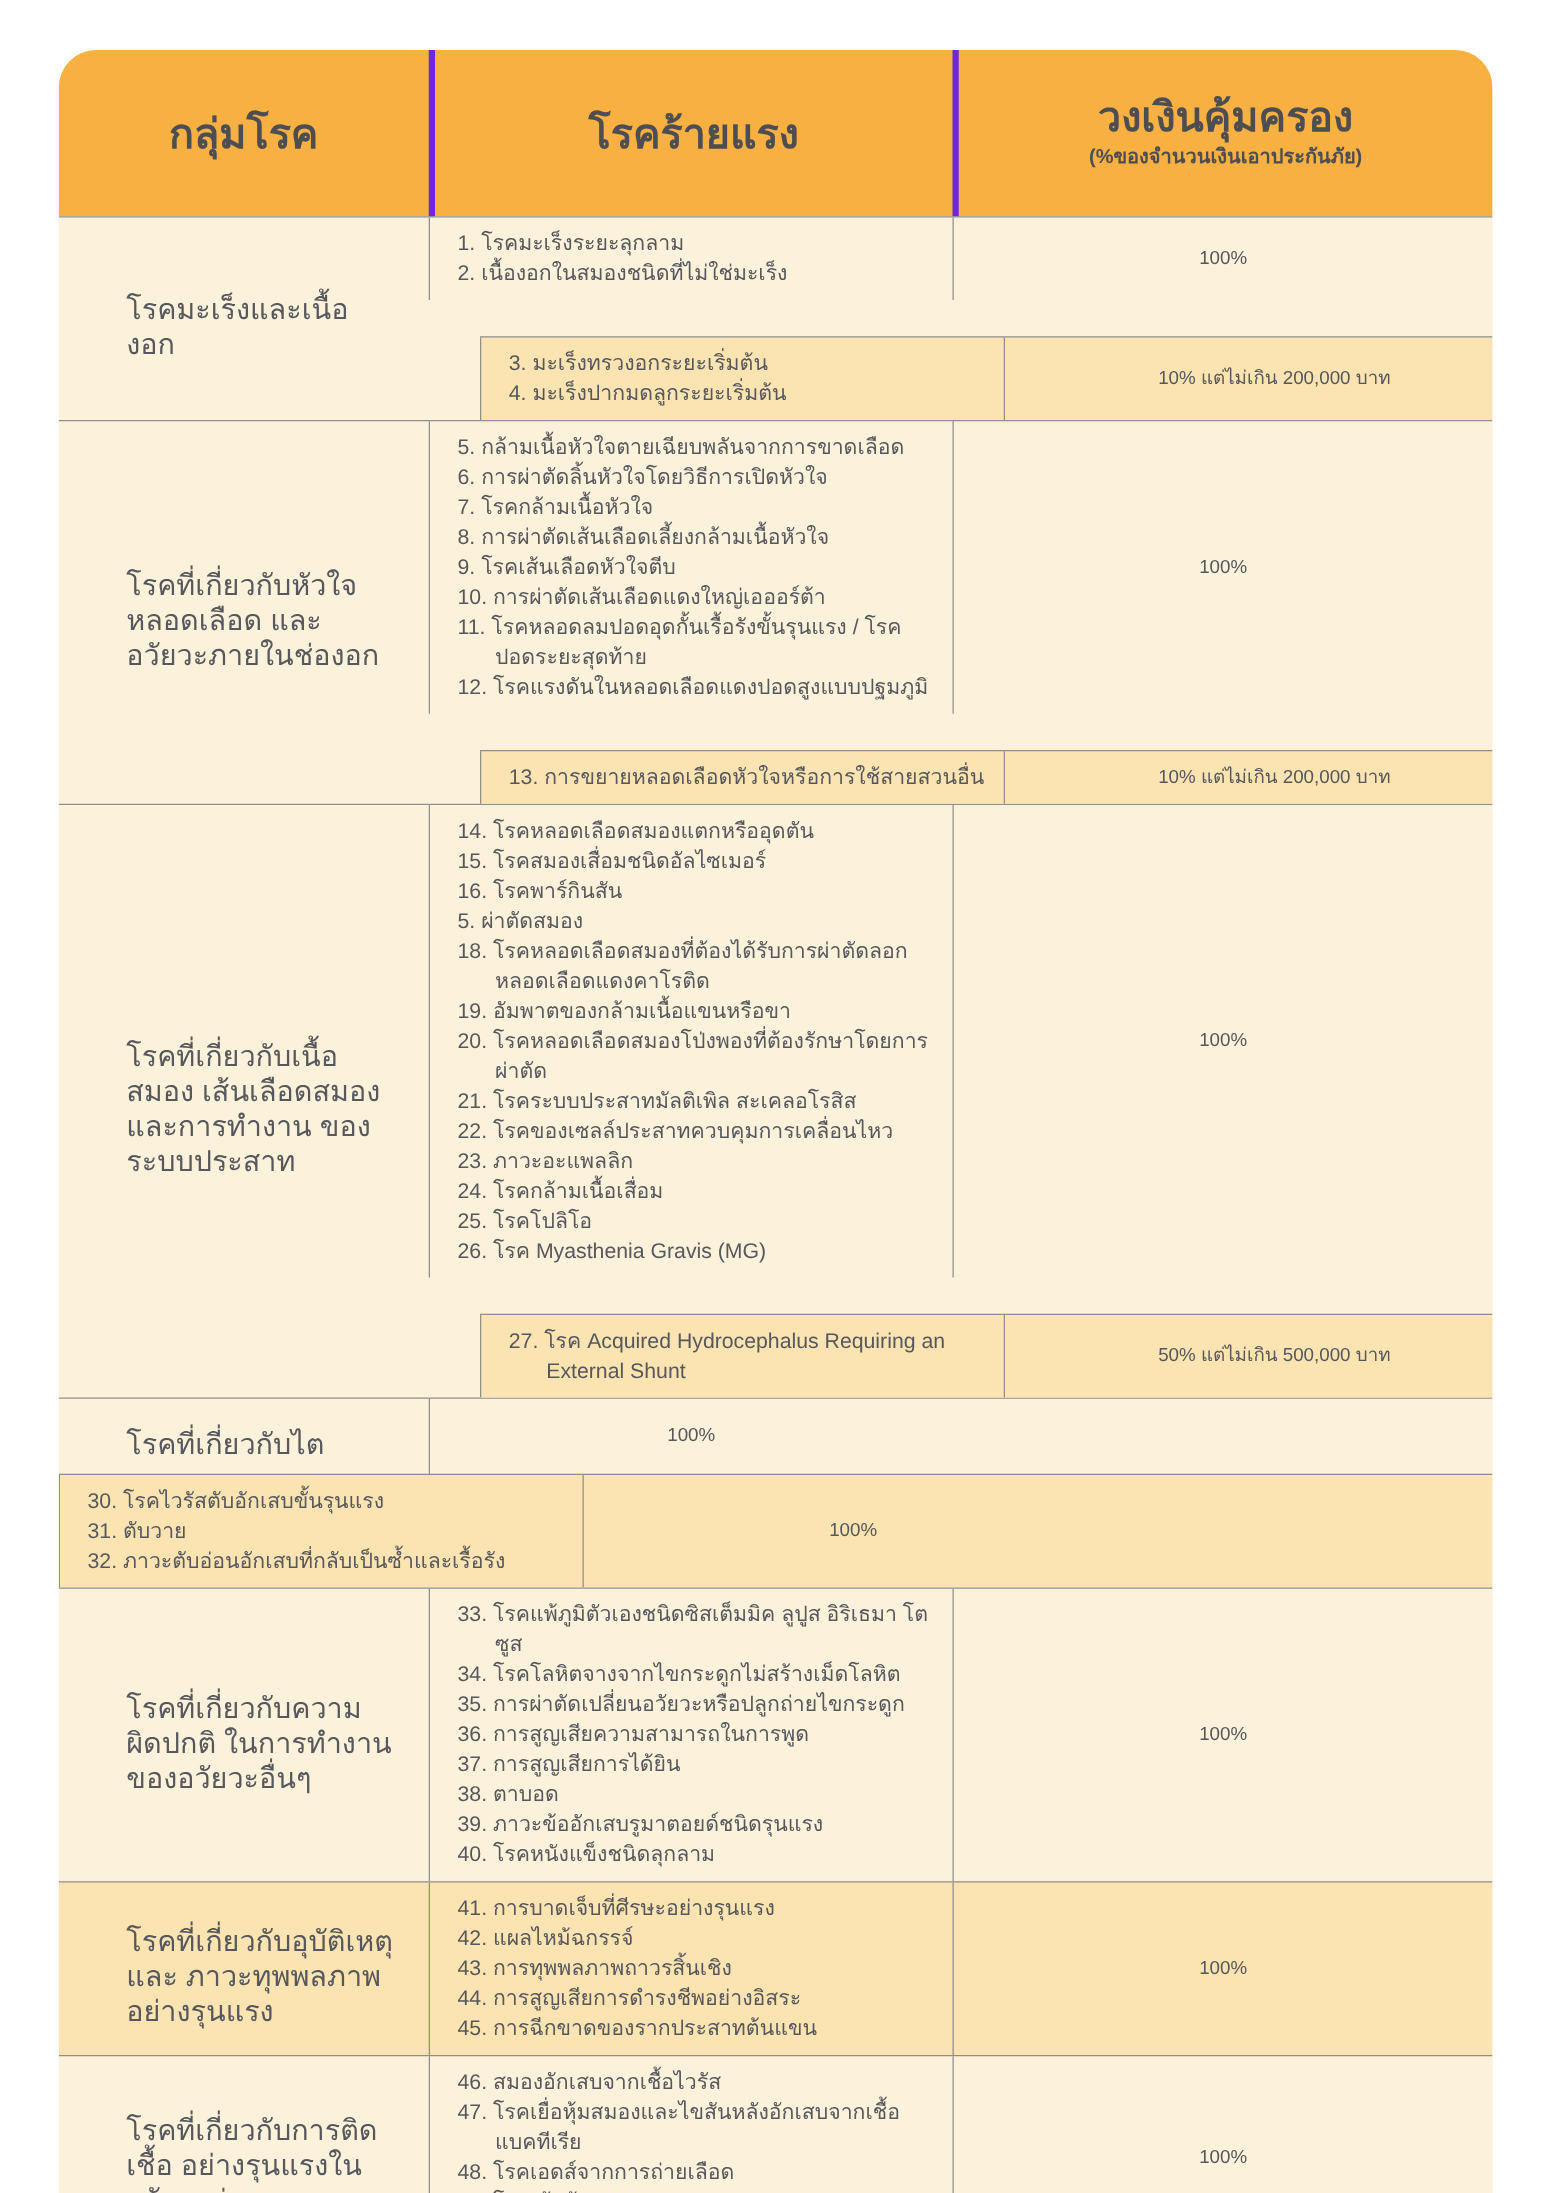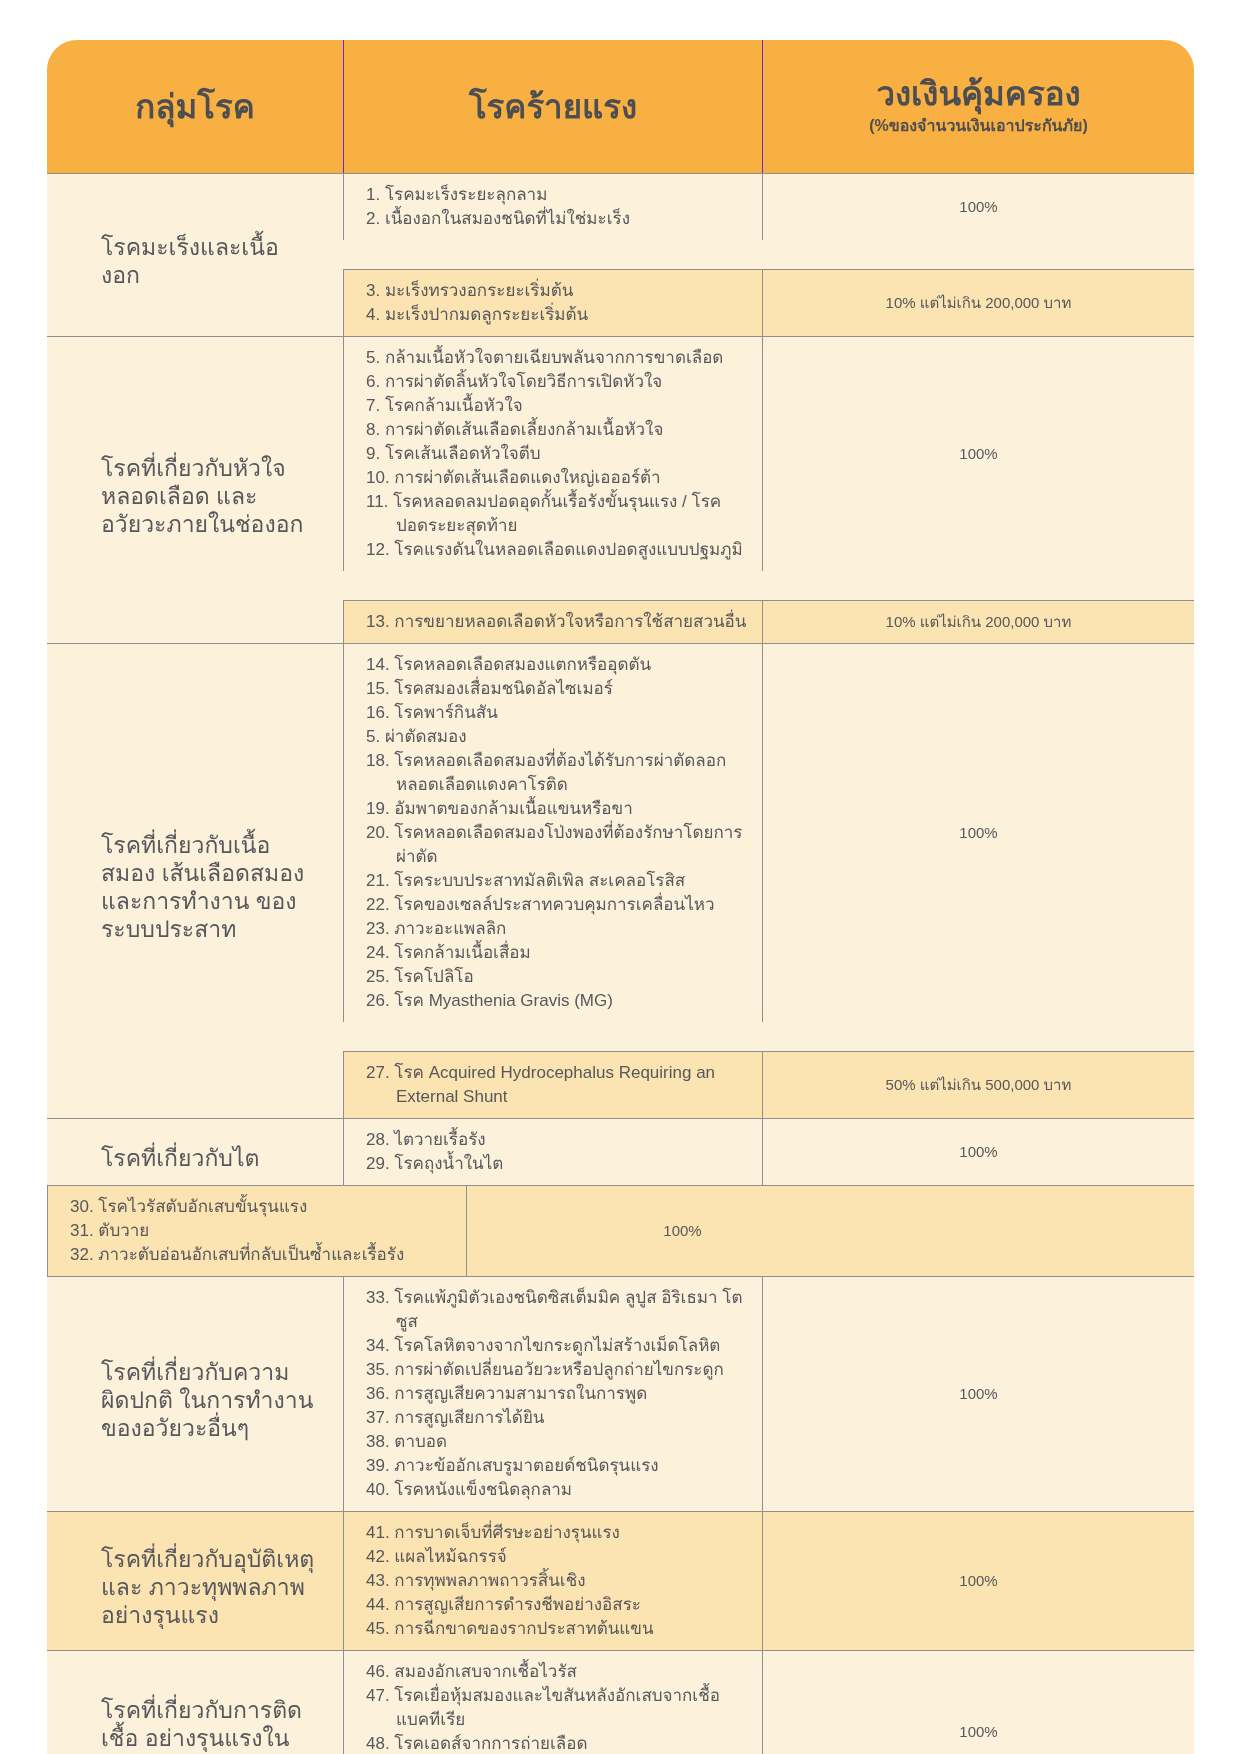--- a/index.html
+++ b/index.html
@@ -16,41 +16,41 @@
   }
   
   .thead{
     display:grid;grid-template-columns:296px 419px 432px;
     background:#f9b042;height:133px;
   }
   .thead .hcell{
     display:flex;flex-direction:column;align-items:center;justify-content:center;
     color:#4d4e52;font-weight:bold;text-align:center;
   }
-  .thead .hcell + .hcell{border-left:1px solid #6d28d9;}
+  .thead .hcell + .hcell{border-left:5px solid #6d28d9;}
   .h-main{font-size:33px;line-height:36px;}
   .h-sub{font-size:16px;line-height:24px;margin-top:2px;}
   
   .group{
     display:grid;grid-template-columns:296px 851px;
     border-top:1.5px solid #8f8f8f;
     background:#fcf1db;
   }
   .group.hl{background:#fbe3b2;}
   .name-cell{
     display:flex;align-items:center;
     padding:10px 14px 10px 54px;box-sizing:border-box;
   }
   .name-cell span{font-size:23px;line-height:28px;max-width:215px;margin-top:12px;}
   .subrows{display:flex;flex-direction:column;gap:29px;}
   .subrow{
     display:grid;grid-template-columns:419px 432px;flex:1;
   }
   .subrow.hl{background:#fbe3b2;}
-  .subrow + .subrow{border-top:1px solid #8f8f8f;}
+  .subrow + .subrow{border-top:1px solid #8f8f8f;margin-left:41px;}
   .items-cell{
     border-left:1px solid #8f8f8f;
     padding:9px 10px 9px 22px;box-sizing:border-box;
   }
   .item{
     font-size:17px;line-height:24px;
     padding-left:30px;text-indent:-30px;
     white-space:normal;
   }
   .cov-cell{
@@ -171,24 +171,20 @@
       </div>
     </div>
   </section>
 
   <section class="group">
     <div class="name-cell">
       <span>โรคที่เกี่ยวกับไต</span>
     </div>
     <div class="subrows">
       <div class="subrow">
-        <div class="items-cell">
-            <div class="item">28. ไตวายเรื้อรัง</div>
-            <div class="item">29. โรคถุงน้ำในไต</div>
-          </div>
         <div class="cov-cell">
             <span>100%</span>
           </div>
       </div>
     </div>
   </section>
 
   <section class="group hl">
     <div class="subrows">
       <div class="subrow">

